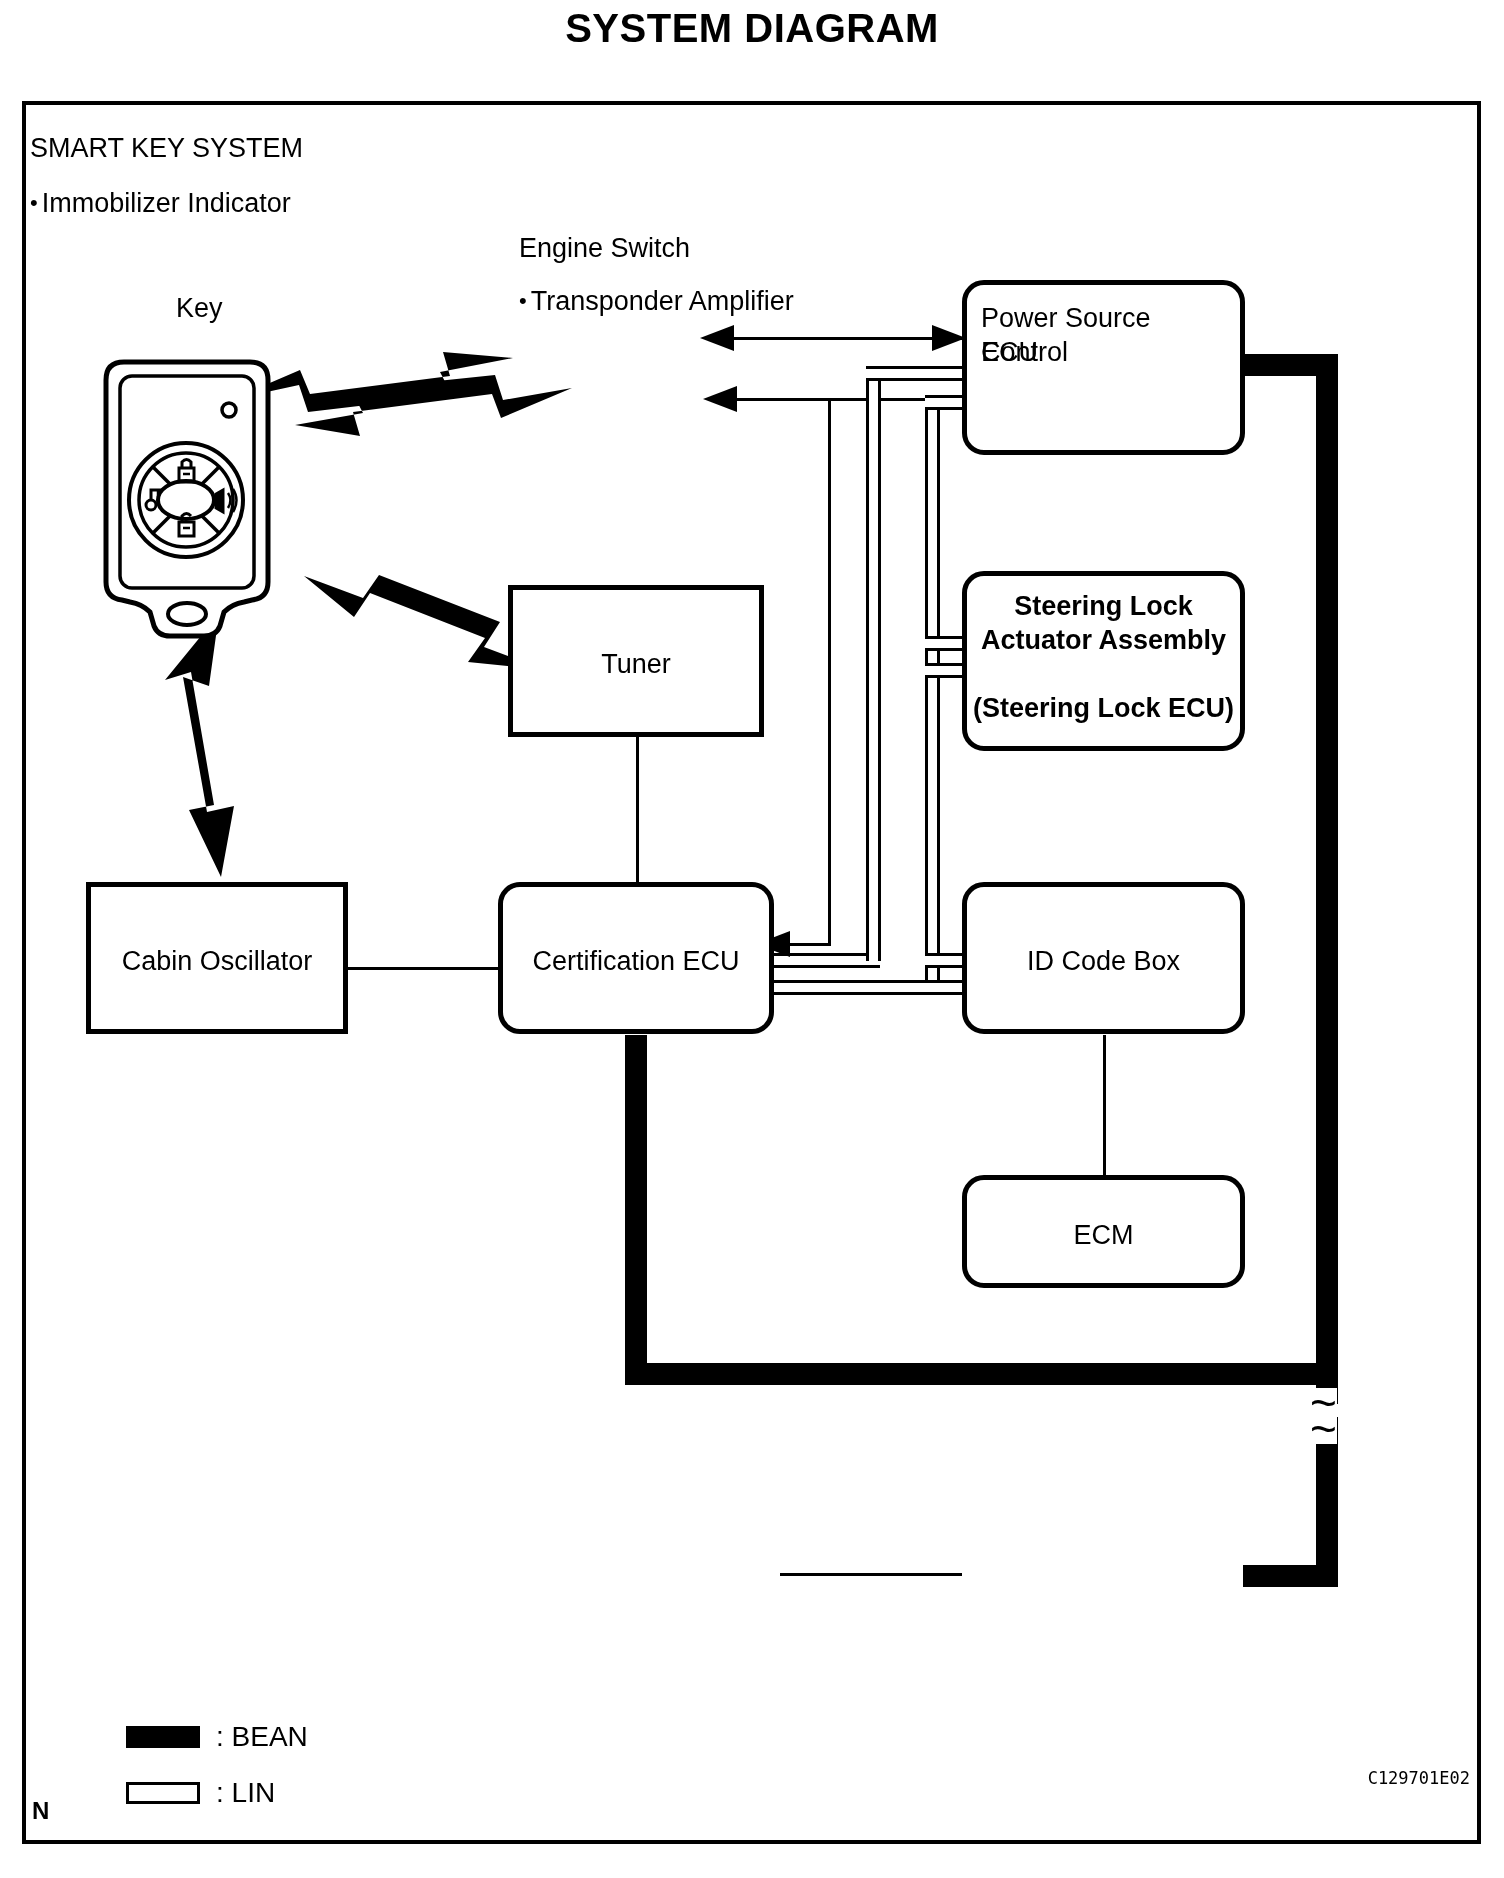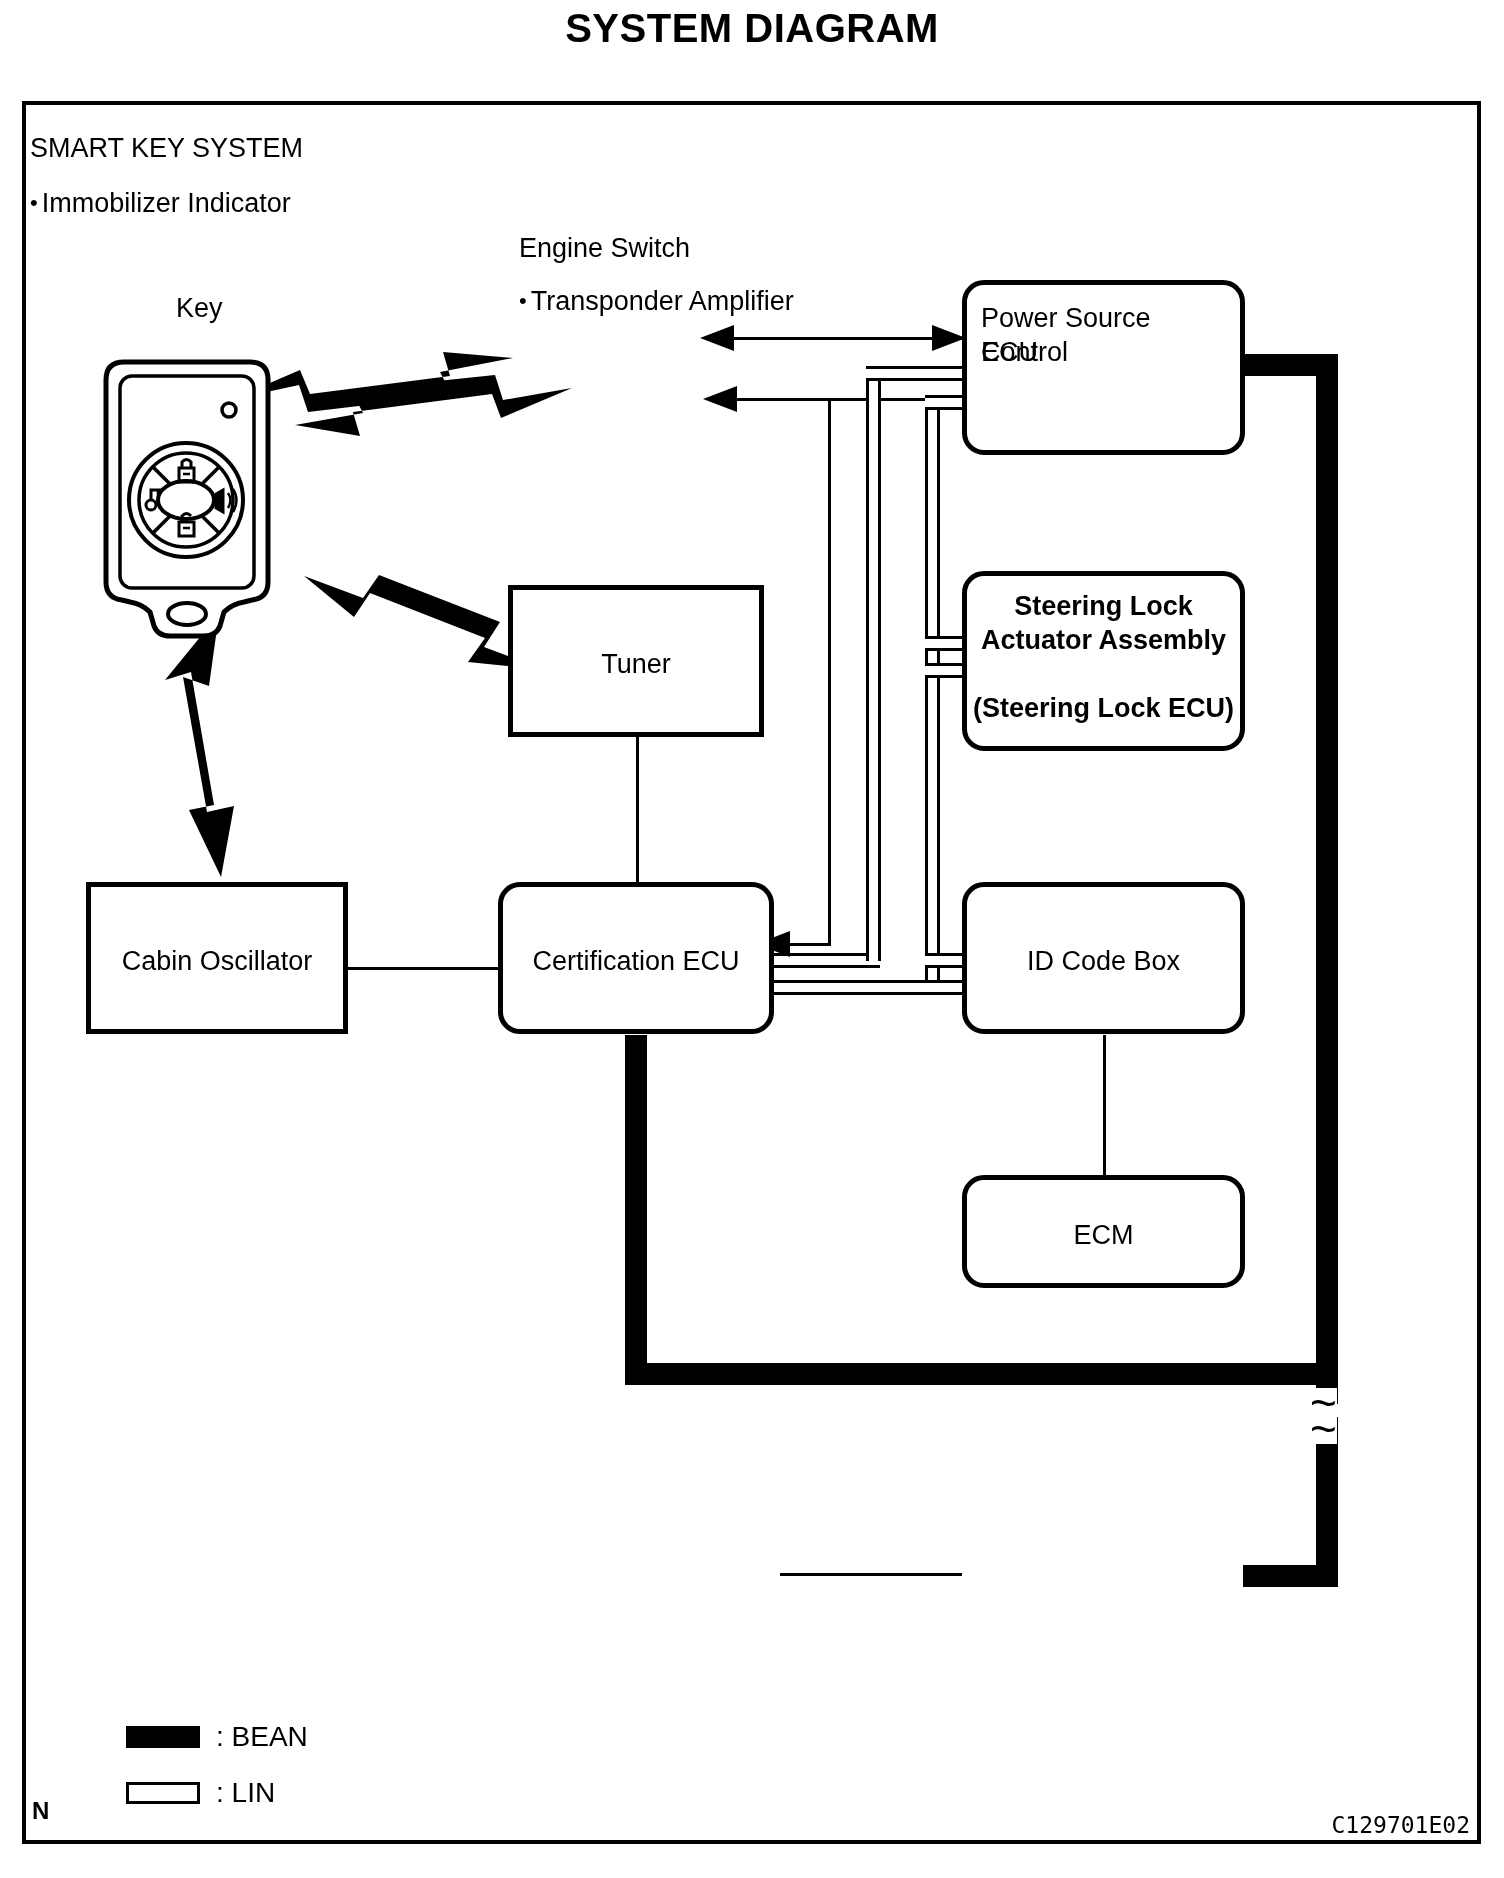--- a/index.html
+++ b/index.html
@@ -160,22 +160,22 @@
   .lg-label {
     position: absolute; left: 90px; top: 0;
     font-size: 28px; line-height: 46px; white-space: nowrap;
   }
 
   #corner-n {
     position: absolute; left: 32px; top: 1797px;
     font-size: 24px; font-weight: bold;
   }
   #doc-code {
-    position: absolute; right: 34px; top: 1812px;
-    font-size: 23px;
+    position: absolute; right: 34px; top: 1768px;
+    font-size: 17px;
     font-family: "DejaVu Sans Mono", monospace;
   }
 
   .tilde {
     position: absolute;
     font-size: 46px;
     line-height: 30px;
     z-index: 7;
     background: #fff;
   }

